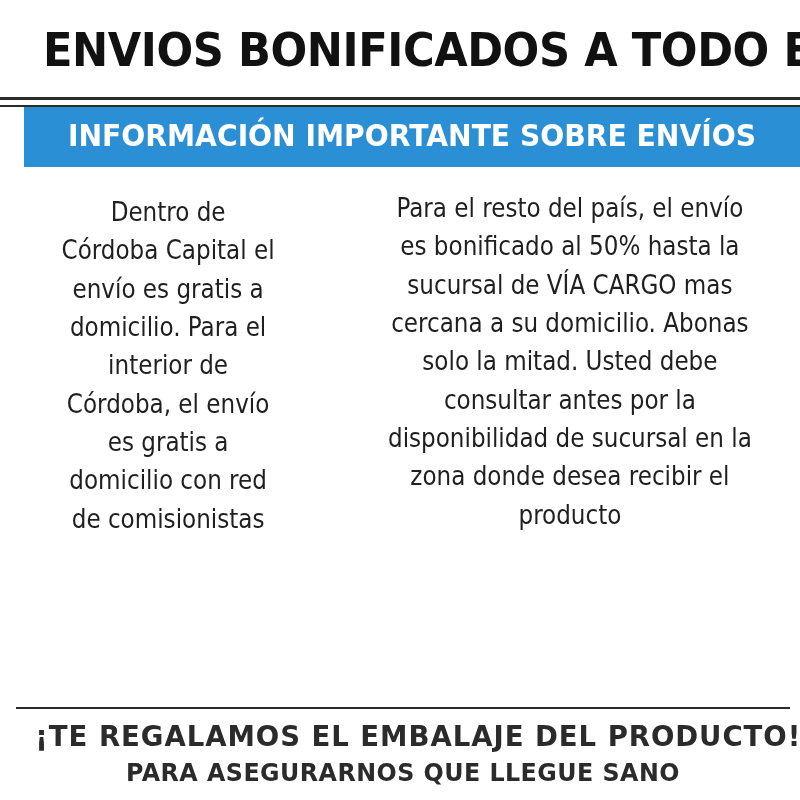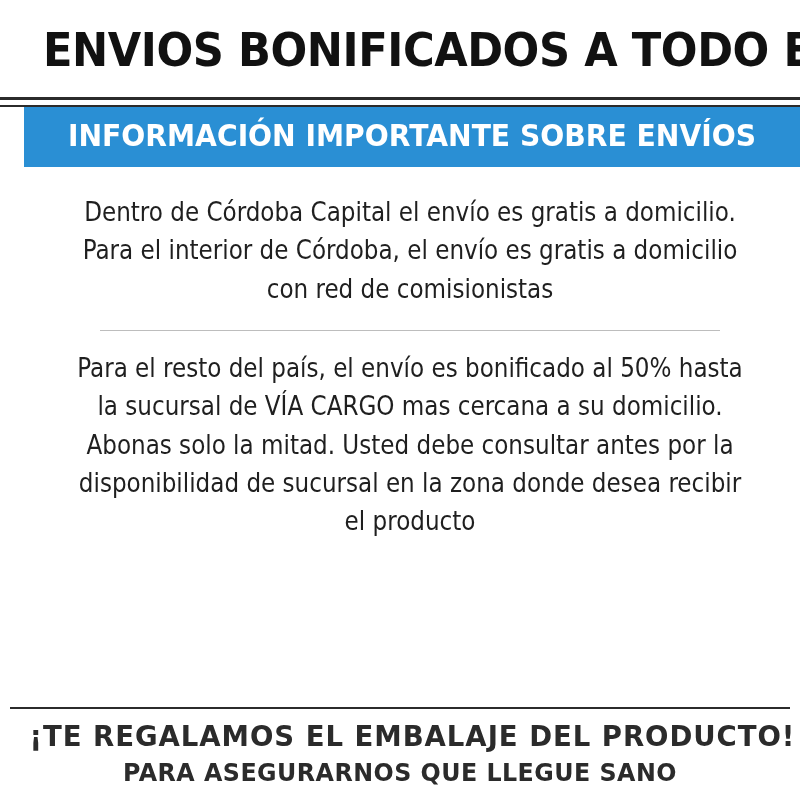--- a/index.html
+++ b/index.html
@@ -70,21 +70,21 @@
     transform: scaleX(0.94);
     transform-origin: center center;
     white-space: nowrap;
   }
 
   
   .body-area {
     flex: 1 1 auto;
     padding: 22px 34px 6px 34px;
     display: flex;
-    flex-direction: column;
+    flex-direction: row;
     justify-content: flex-start;
     margin-left: 20px;
   }
   .para {
     text-align: center;
     font-family: "DejaVu Sans Condensed", "DejaVu Sans", sans-serif;
     font-size: 27px;
     line-height: 1.42;
     color: #1f1f1f;
     transform: scaleX(0.95);
@@ -97,21 +97,21 @@
     height: 1px;
     background: #bdbdbd;
     margin: 22px 46px 18px 46px;
   }
   .para-2 {
     margin: 0;
   }
 
   
   .footer {
-    padding: 0 10px 14px 10px;
+    padding: 0 10px 14px 16px;
     text-align: center;
   }
   .footer-rule {
     height: 2px;
     background: #2b2b2b;
     margin: 6px 0 12px 0;
   }
   .footer-line-1 {
     font-family: "DejaVu Sans", sans-serif;
     font-weight: bold;

